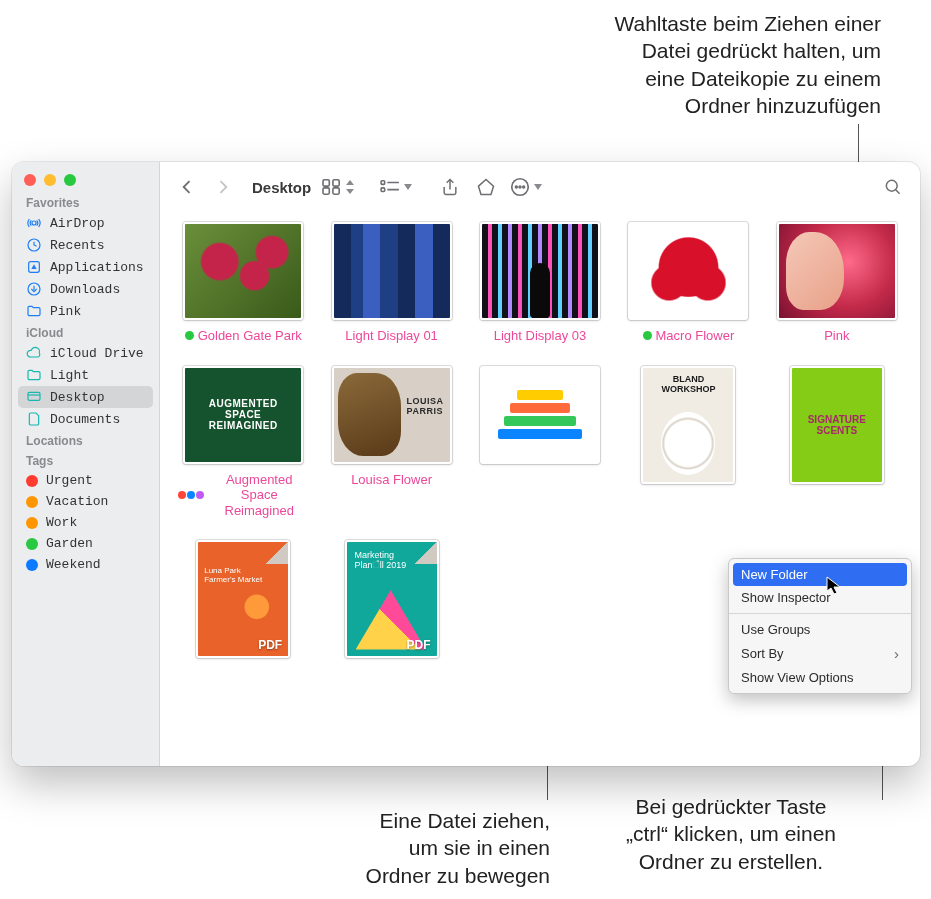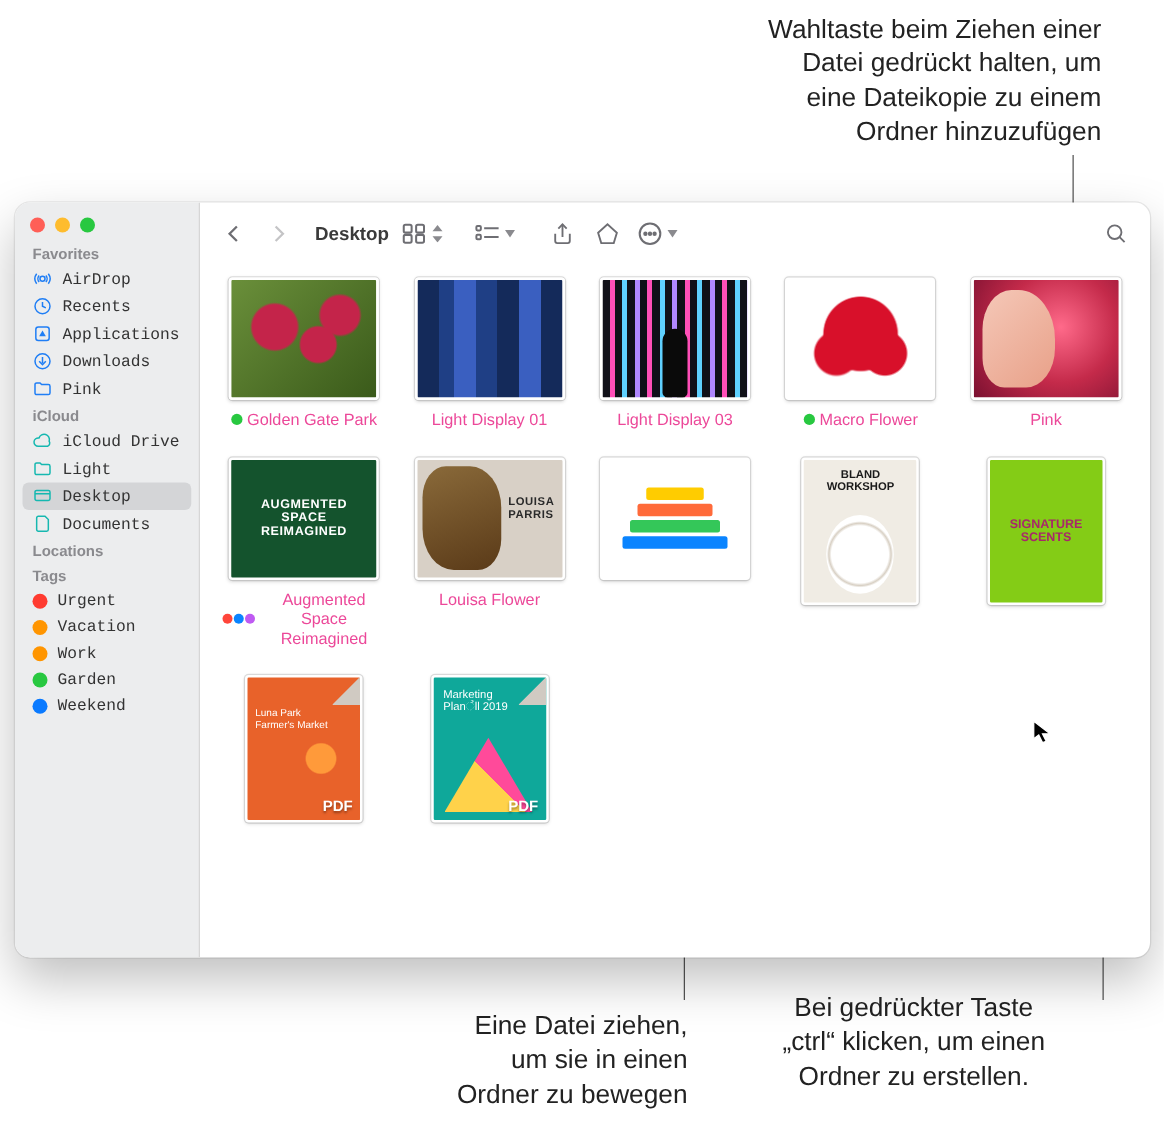--- a/index.html
+++ b/index.html
@@ -517,17 +517,36 @@
               <div class="tri"></div>
               <div class="fold"></div>
             </div>
             <div class="item-label">
               <span></span>
             </div>
           </div>
         </div>
     </div>
 
+    <div class="ctx" id="ctx-menu">
+        <div class="ctx-item sel">
+          <span>New Folder</span>
+        </div>
+        <div class="ctx-item">
+          <span>Show Inspector</span>
+        </div>
+        <div class="ctx-sep"></div>
+        <div class="ctx-item">
+          <span>Use Groups</span>
+        </div>
+        <div class="ctx-item">
+          <span>Sort By</span>
+          <span style="font-size: 15px; color: rgb(106, 106, 106);">›</span>
+        </div>
+        <div class="ctx-item">
+          <span>Show View Options</span>
+        </div>
+      </div>
     <svg class="cursor" style="right:78px; top:414px;" viewBox="0 0 16 20">
       <polygon points="1,1 1,15 5,12 8,18 11,17 8,11 14,11" fill="#000" stroke="#fff" stroke-width="1"></polygon>
     </svg>
   </div>
 </div>
 
 </body></html>

